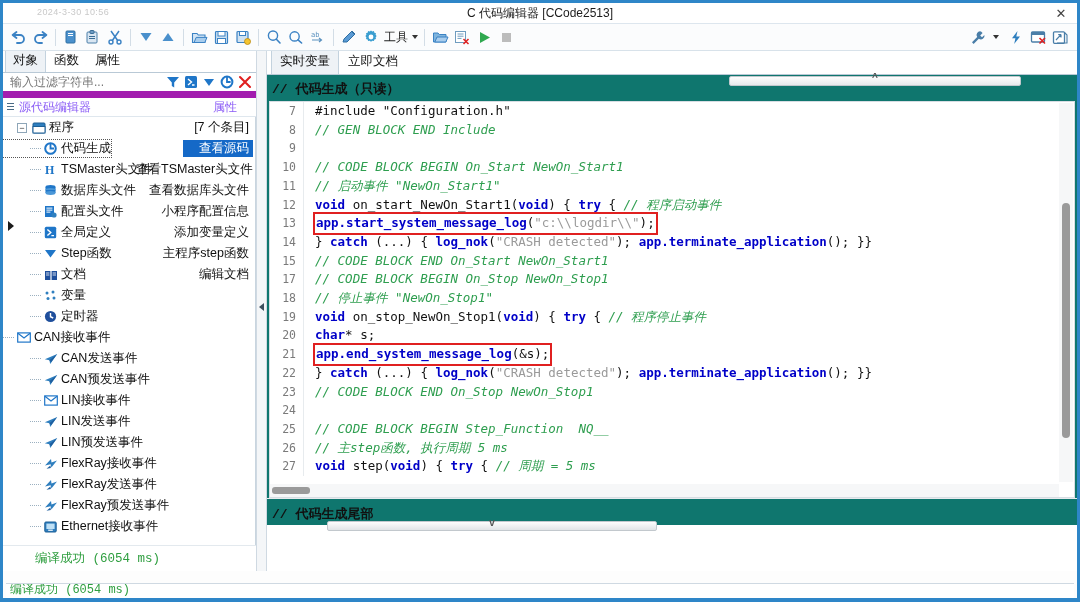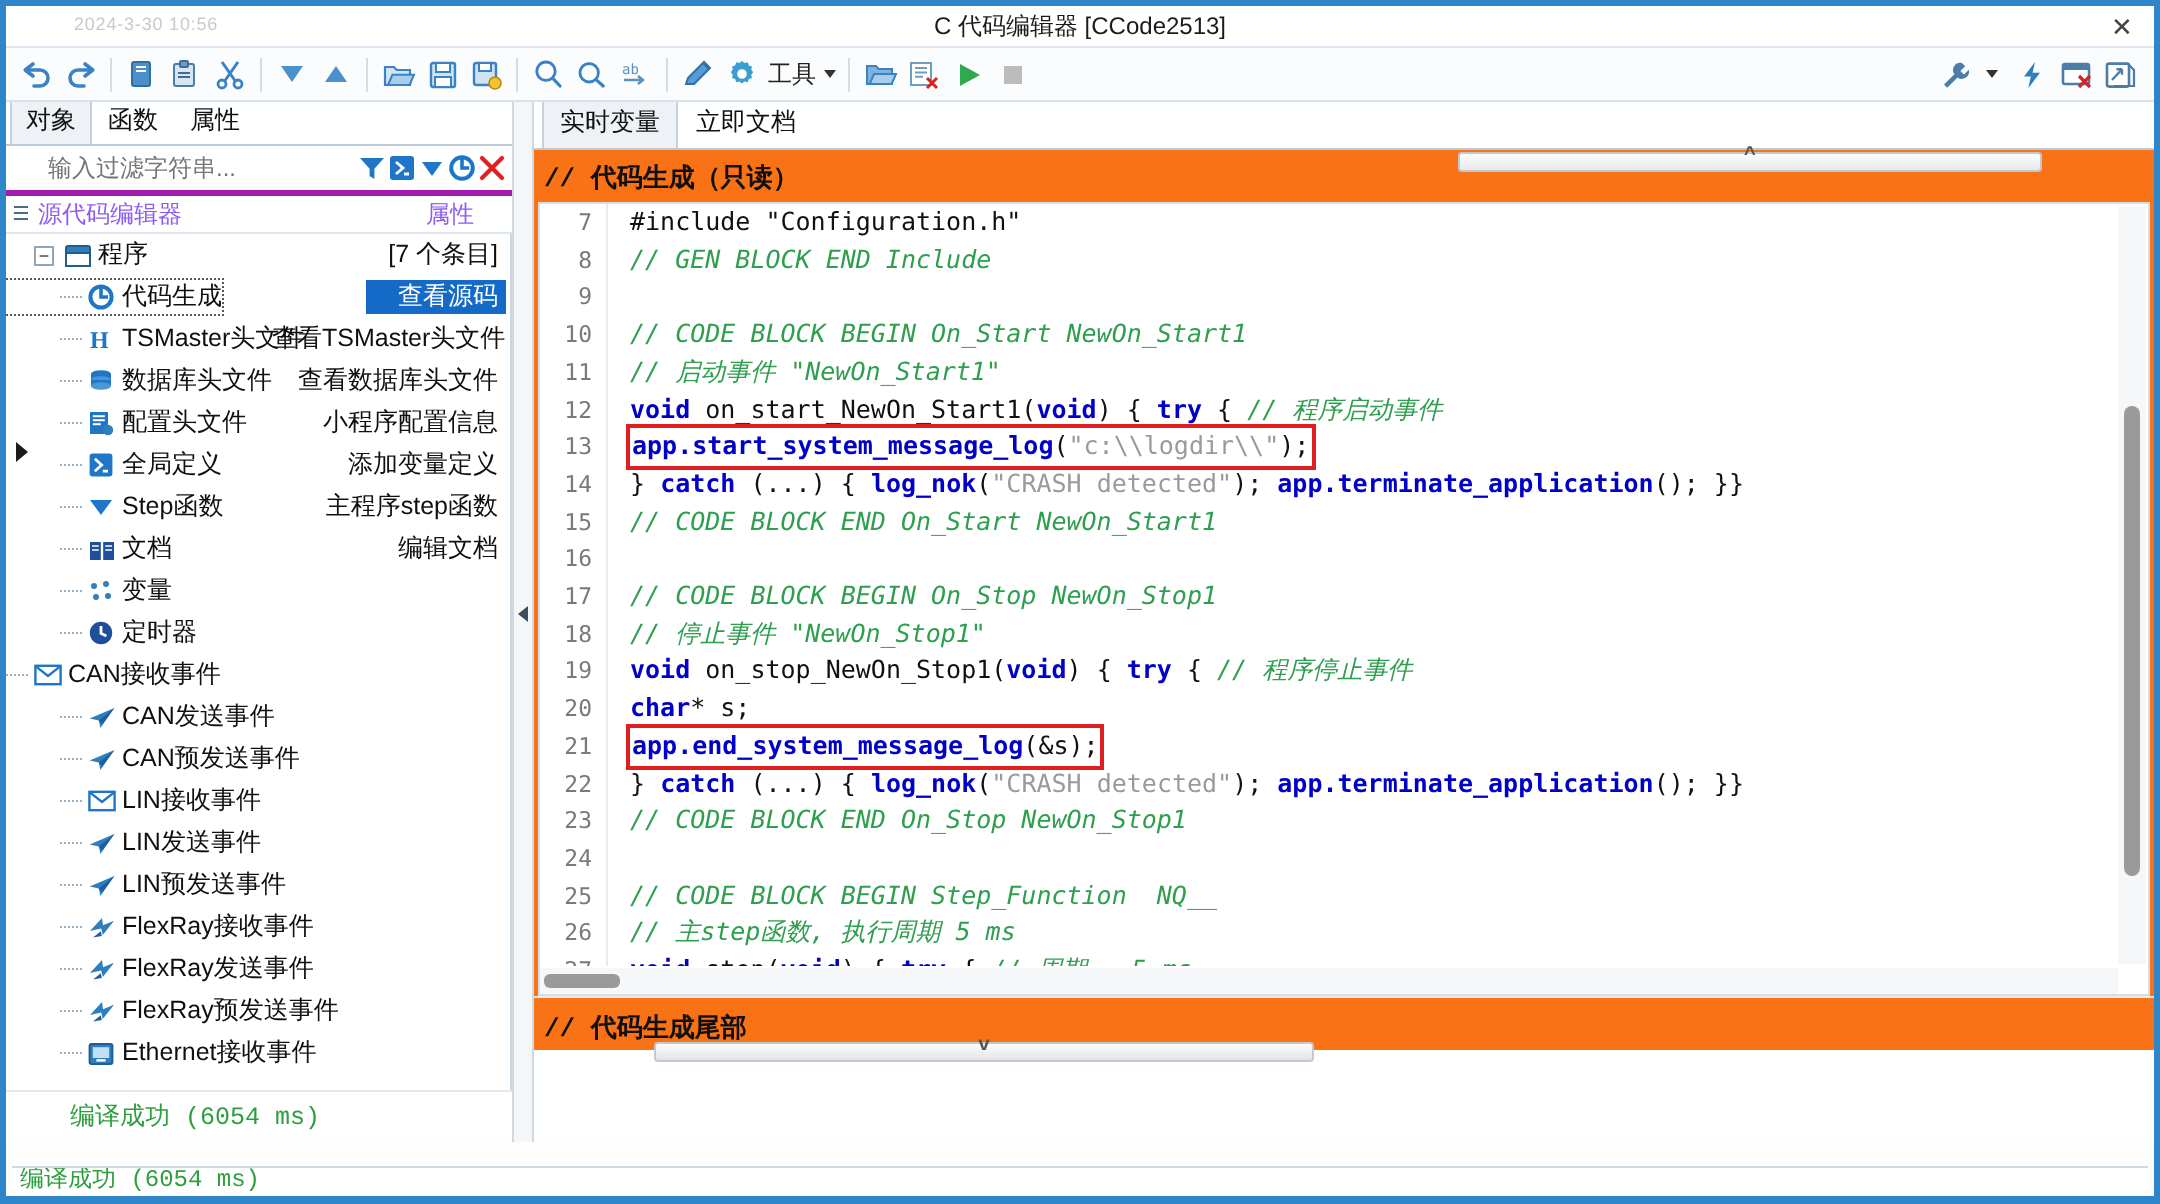--- a/index.html
+++ b/index.html
@@ -69,21 +69,21 @@
     height: 22px; display: flex; align-items: flex-end;
     border-bottom: 1px solid #b9c9d6; background: #fff; padding-left: 2px;
   }
   .ltab {
     font-size: 12.5px; padding: 2px 7px 3px; cursor: pointer;
     color: #111; border: 1px solid transparent; border-bottom: none;
   }
   .ltab.active { background: #eef2f6; border-color: #c3d2de; }
   .filterrow {
     height: 25px; display: flex; align-items: center;
-    border-bottom: 3px solid #a21caf; background: #fff; padding: 0 16px;
+    border-bottom: 7px solid #a21caf; background: #fff; padding: 0 2px;
   }
   .filterinput {
     flex: 1; border: none; outline: none; font-size: 12px;
     color: #3b3b3b; padding-left: 5px; background: transparent;
     font-family: "Liberation Sans", sans-serif;
   }
   .fbtn {
     width: 19px; height: 19px; display: flex; align-items: center;
     justify-content: center; cursor: pointer; margin-right: 1px;
   }
@@ -153,21 +153,21 @@
     border-left: 1px solid #cfd9e2; border-right: 1px solid #cfd9e2;
     cursor: col-resize;
   }
   .splitter .arr {
     position: absolute; top: 252px; left: 2px; width: 0; height: 0;
     border-top: 4px solid transparent; border-bottom: 4px solid transparent;
     border-right: 5px solid #3d4f5e;
   }
 
   
-  .right { flex: 1; display: flex; flex-direction: column; background: #f97316; min-width: 0; }
+  .right { flex: 1; display: flex; flex-direction: column; background: #0f766e; min-width: 0; }
   .rtabs {
     height: 24px; display: flex; align-items: flex-end;
     border-bottom: 1px solid #b9c9d6; background: #fff; padding-left: 4px;
   }
   .rtab {
     font-size: 12.5px; padding: 3px 8px 4px; cursor: pointer; color: #111;
     border: 1px solid transparent; border-bottom: none;
   }
   .rtab.active { background: #eef2f6; border-color: #c3d2de; }
 
@@ -765,21 +765,20 @@
         <div class="code" id="code">
             <div class="cline"><div class="gutter">7</div><div class="ctext"><span class="pl">#include </span><span class="pl">"Configuration.h"</span></div></div>
             <div class="cline"><div class="gutter">8</div><div class="ctext"><span class="cmt">// GEN BLOCK END Include</span></div></div>
             <div class="cline"><div class="gutter">9</div><div class="ctext">&nbsp;</div></div>
             <div class="cline"><div class="gutter">10</div><div class="ctext"><span class="cmt">// CODE BLOCK BEGIN On_Start NewOn_Start1</span></div></div>
             <div class="cline"><div class="gutter">11</div><div class="ctext"><span class="cmt">// 启动事件 "NewOn_Start1"</span></div></div>
             <div class="cline"><div class="gutter">12</div><div class="ctext"><span class="kw">void</span><span class="pl"> on_start_NewOn_Start1(</span><span class="kw">void</span><span class="pl">) { </span><span class="kw">try</span><span class="pl"> { </span><span class="cmt">// 程序启动事件</span></div></div>
             <div class="cline"><div class="gutter">13</div><div class="ctext"><span class="box"><span class="fn">app.start_system_message_log</span><span class="pl">(</span><span class="str">"c:\\logdir\\"</span><span class="pl">);</span></span></div></div>
             <div class="cline"><div class="gutter">14</div><div class="ctext"><span class="pl">} </span><span class="kw">catch</span><span class="pl"> (...) { </span><span class="fn">log_nok</span><span class="pl">(</span><span class="str">"CRASH detected"</span><span class="pl">); </span><span class="fn">app.terminate_application</span><span class="pl">(); }}</span></div></div>
             <div class="cline"><div class="gutter">15</div><div class="ctext"><span class="cmt">// CODE BLOCK END On_Start NewOn_Start1</span></div></div>
-            <div class="cline"><div class="gutter">16</div><div class="ctext">&nbsp;</div></div>
             <div class="cline"><div class="gutter">17</div><div class="ctext"><span class="cmt">// CODE BLOCK BEGIN On_Stop NewOn_Stop1</span></div></div>
             <div class="cline"><div class="gutter">18</div><div class="ctext"><span class="cmt">// 停止事件 "NewOn_Stop1"</span></div></div>
             <div class="cline"><div class="gutter">19</div><div class="ctext"><span class="kw">void</span><span class="pl"> on_stop_NewOn_Stop1(</span><span class="kw">void</span><span class="pl">) { </span><span class="kw">try</span><span class="pl"> { </span><span class="cmt">// 程序停止事件</span></div></div>
             <div class="cline"><div class="gutter">20</div><div class="ctext"><span class="kw">char</span><span class="pl">* s;</span></div></div>
             <div class="cline"><div class="gutter">21</div><div class="ctext"><span class="box"><span class="fn">app.end_system_message_log</span><span class="pl">(&amp;s);</span></span></div></div>
             <div class="cline"><div class="gutter">22</div><div class="ctext"><span class="pl">} </span><span class="kw">catch</span><span class="pl"> (...) { </span><span class="fn">log_nok</span><span class="pl">(</span><span class="str">"CRASH detected"</span><span class="pl">); </span><span class="fn">app.terminate_application</span><span class="pl">(); }}</span></div></div>
             <div class="cline"><div class="gutter">23</div><div class="ctext"><span class="cmt">// CODE BLOCK END On_Stop NewOn_Stop1</span></div></div>
             <div class="cline"><div class="gutter">24</div><div class="ctext">&nbsp;</div></div>
             <div class="cline"><div class="gutter">25</div><div class="ctext"><span class="cmt">// CODE BLOCK BEGIN Step_Function  NQ__</span></div></div>
             <div class="cline"><div class="gutter">26</div><div class="ctext"><span class="cmt">// 主step函数, 执行周期 5 ms</span></div></div>

